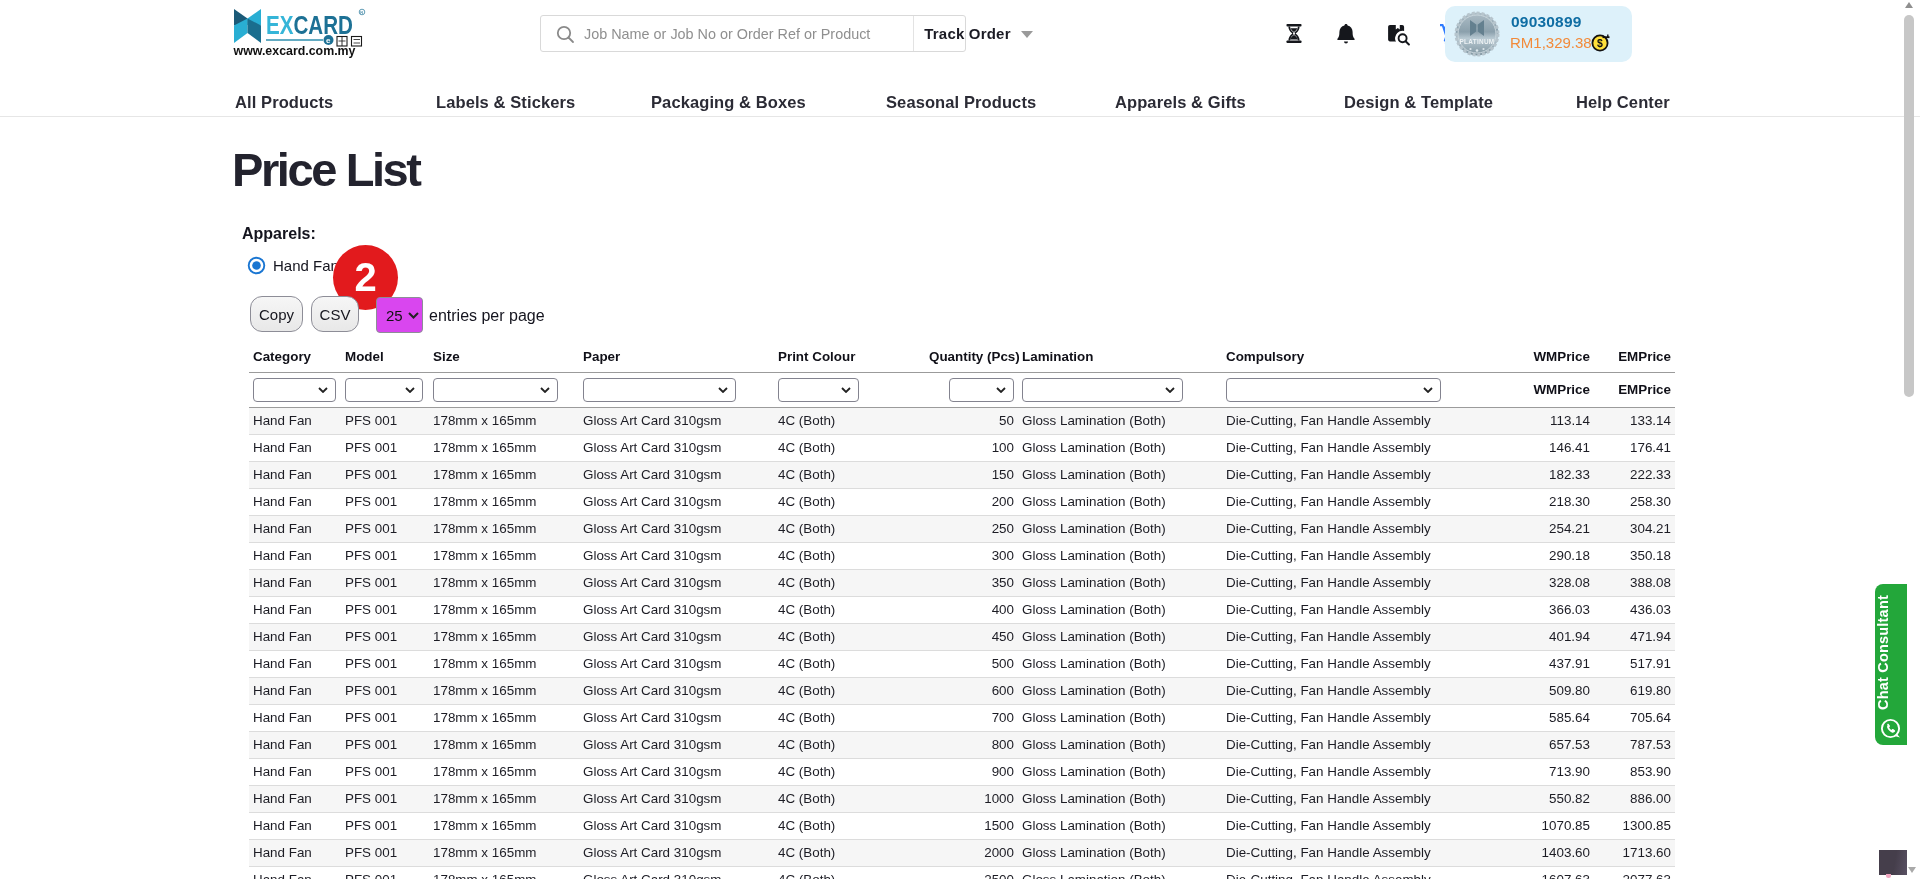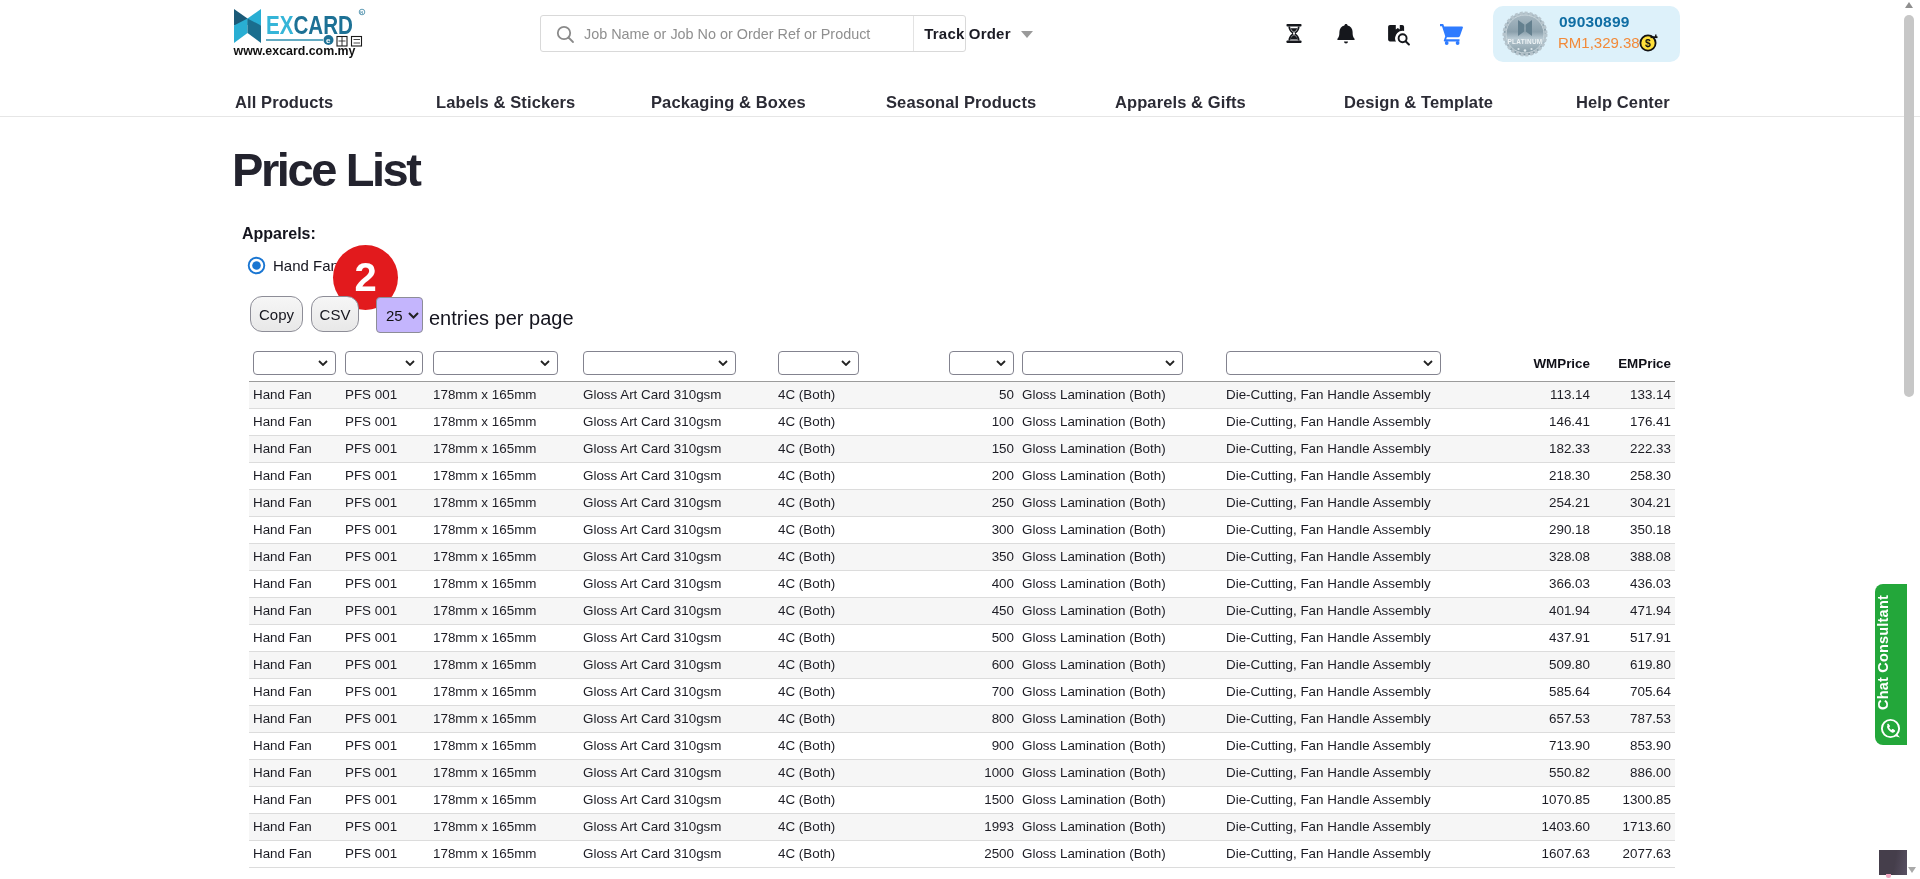--- a/index.html
+++ b/index.html
@@ -2,35 +2,35 @@
 <html><head><meta charset="utf-8"><title>Price List</title>
 <style>
 *{margin:0;padding:0;box-sizing:border-box}
 html,body{width:1920px;height:879px;overflow:hidden;background:#fff;font-family:"Liberation Sans",sans-serif;color:#1c1c24}
 .abs{position:absolute}
 
 .searchbox{left:540px;top:15px;width:426px;height:37px;border:1px solid #d9d9d9;border-radius:3px;background:#fff}
 .ph{position:absolute;left:43px;top:10px;font-size:14.4px;color:#8f8f8f}
 .trackord{position:absolute;left:372px;top:0;width:130px;height:35px;border-left:1px solid #e3e3e3;display:flex;align-items:center;justify-content:center;font-size:15px;color:#1b1b24;font-weight:600;letter-spacing:.2px}
 .caret{width:0;height:0;border-left:6px solid transparent;border-right:6px solid transparent;border-top:7px solid #9a9a9a;margin-left:10px;margin-top:2px}
-.userbox{left:1493px;top:6px;width:187px;height:56px;background:#ddf1fa;border-radius:10px}
+.userbox{left:1445px;top:6px;width:187px;height:56px;background:#ddf1fa;border-radius:10px}
 .uid{position:absolute;left:66px;top:7px;font-size:15.5px;font-weight:bold;color:#0f6da3;letter-spacing:.2px}
 .urm{position:absolute;left:65px;top:27.5px;font-size:15px;color:#f28a39}
 
 .nav{left:0;top:0;width:1920px;height:117px;border-bottom:1px solid #e6e6e6}
 .navrow{position:absolute;left:0;top:93px;width:1920px;font-size:16.5px;font-weight:600;color:#2b2b35;letter-spacing:.1px}
 .navrow span{position:absolute;top:0;white-space:nowrap}
 
 h1.title{position:absolute;left:232px;top:141.5px;font-size:47px;font-weight:bold;color:#23232e;letter-spacing:-2.4px}
 .cat{left:242px;top:225px;font-size:16px;font-weight:bold;color:#14141e}
 .handfan{left:273px;top:257px;font-size:15px;color:#14141e}
 .badge2{left:333px;top:245px;width:65px;height:65px;border-radius:50%;background:#e21a1d;color:#fff;font-size:40px;font-weight:bold;display:flex;align-items:center;justify-content:center}
 .btn{position:absolute;top:296px;height:36px;border:1px solid #8d8d97;border-radius:12px;background:linear-gradient(#f6f6f6,#e8e8e8);font-size:15px;color:#16161e;display:flex;align-items:center;justify-content:center}
-.sel25{left:376px;top:297px;width:47px;height:36px;border:1px solid #8d8d97;border-radius:4px;background:#c4b5fd;font-size:15px;color:#111;display:flex;align-items:center;padding-left:9px}
-.epp{left:429px;top:306.5px;font-size:20px;color:#14141e}
+.sel25{left:376px;top:297px;width:47px;height:36px;border:1px solid #8d8d97;border-radius:4px;background:#d946ef;font-size:15px;color:#111;display:flex;align-items:center;padding-left:9px}
+.epp{left:429px;top:306.5px;font-size:16px;color:#14141e}
 
 table.pl{position:absolute;left:249px;top:346px;width:1426px;border-collapse:collapse;table-layout:fixed;font-size:13.4px;color:#1c1c24}
 table.pl th{font-weight:bold;color:#101018;text-align:left;padding:0 4px;vertical-align:middle;white-space:nowrap}
 table.pl thead tr.h1 th{height:26px;padding:0 4px 5px;border-bottom:1px solid #9b9b9b}
 table.pl thead tr.h2 th{height:35px;border-bottom:1px solid #9b9b9b}
 table.pl td{padding:0 4px;height:27px;vertical-align:middle;border-bottom:1px solid #dcdcdc;overflow:hidden;white-space:nowrap}
 table.pl tr.odd td{background:#f6f6f6}
 table.pl .r{text-align:right}
 .fsel{height:24px;border:1px solid #83838f;border-radius:4px;background:#fff;position:relative;display:inline-block;vertical-align:middle}
 .fsel svg{position:absolute;right:7px;top:8px}
@@ -171,20 +171,32 @@
       <col style="width:150px">
       <col style="width:195px">
       <col style="width:151px">
       <col style="width:93px">
       <col style="width:204px">
       <col style="width:296px">
       <col style="width:76px">
       <col style="width:81px">
     </colgroup>
 <thead>
+<tr class="h1">
+        <th>Category</th>
+        <th>Model</th>
+        <th>Size</th>
+        <th>Paper</th>
+        <th>Print Colour</th>
+        <th class="r">Quantity (Pcs)</th>
+        <th>Lamination</th>
+        <th>Compulsory</th>
+        <th class="r">WMPrice</th>
+        <th class="r">EMPrice</th>
+      </tr>
 <tr class="h2">
 <th><span class="fsel" style="width:83px"><svg width="10" height="6" viewBox="0 0 10 6">
               <path d="M1 1 l4 4 4-4" fill="none" stroke="#222" stroke-width="1.8"></path>
             </svg></span></th>
 <th><span class="fsel" style="width:78px"><svg width="10" height="6" viewBox="0 0 10 6">
               <path d="M1 1 l4 4 4-4" fill="none" stroke="#222" stroke-width="1.8"></path>
             </svg></span></th>
 <th><span class="fsel" style="width:125px"><svg width="10" height="6" viewBox="0 0 10 6">
               <path d="M1 1 l4 4 4-4" fill="none" stroke="#222" stroke-width="1.8"></path>
             </svg></span></th>
@@ -399,21 +411,21 @@
         <td>Die-Cutting, Fan Handle Assembly</td>
         <td class="r">1070.85</td>
         <td class="r">1300.85</td>
       </tr>
 <tr class="odd">
         <td>Hand Fan</td>
         <td>PFS 001</td>
         <td>178mm x 165mm</td>
         <td>Gloss Art Card 310gsm</td>
         <td>4C (Both)</td>
-        <td class="r">1993</td>
+        <td class="r">2000</td>
         <td>Gloss Lamination (Both)</td>
         <td>Die-Cutting, Fan Handle Assembly</td>
         <td class="r">1403.60</td>
         <td class="r">1713.60</td>
       </tr>
 <tr>
         <td>Hand Fan</td>
         <td>PFS 001</td>
         <td>178mm x 165mm</td>
         <td>Gloss Art Card 310gsm</td>

